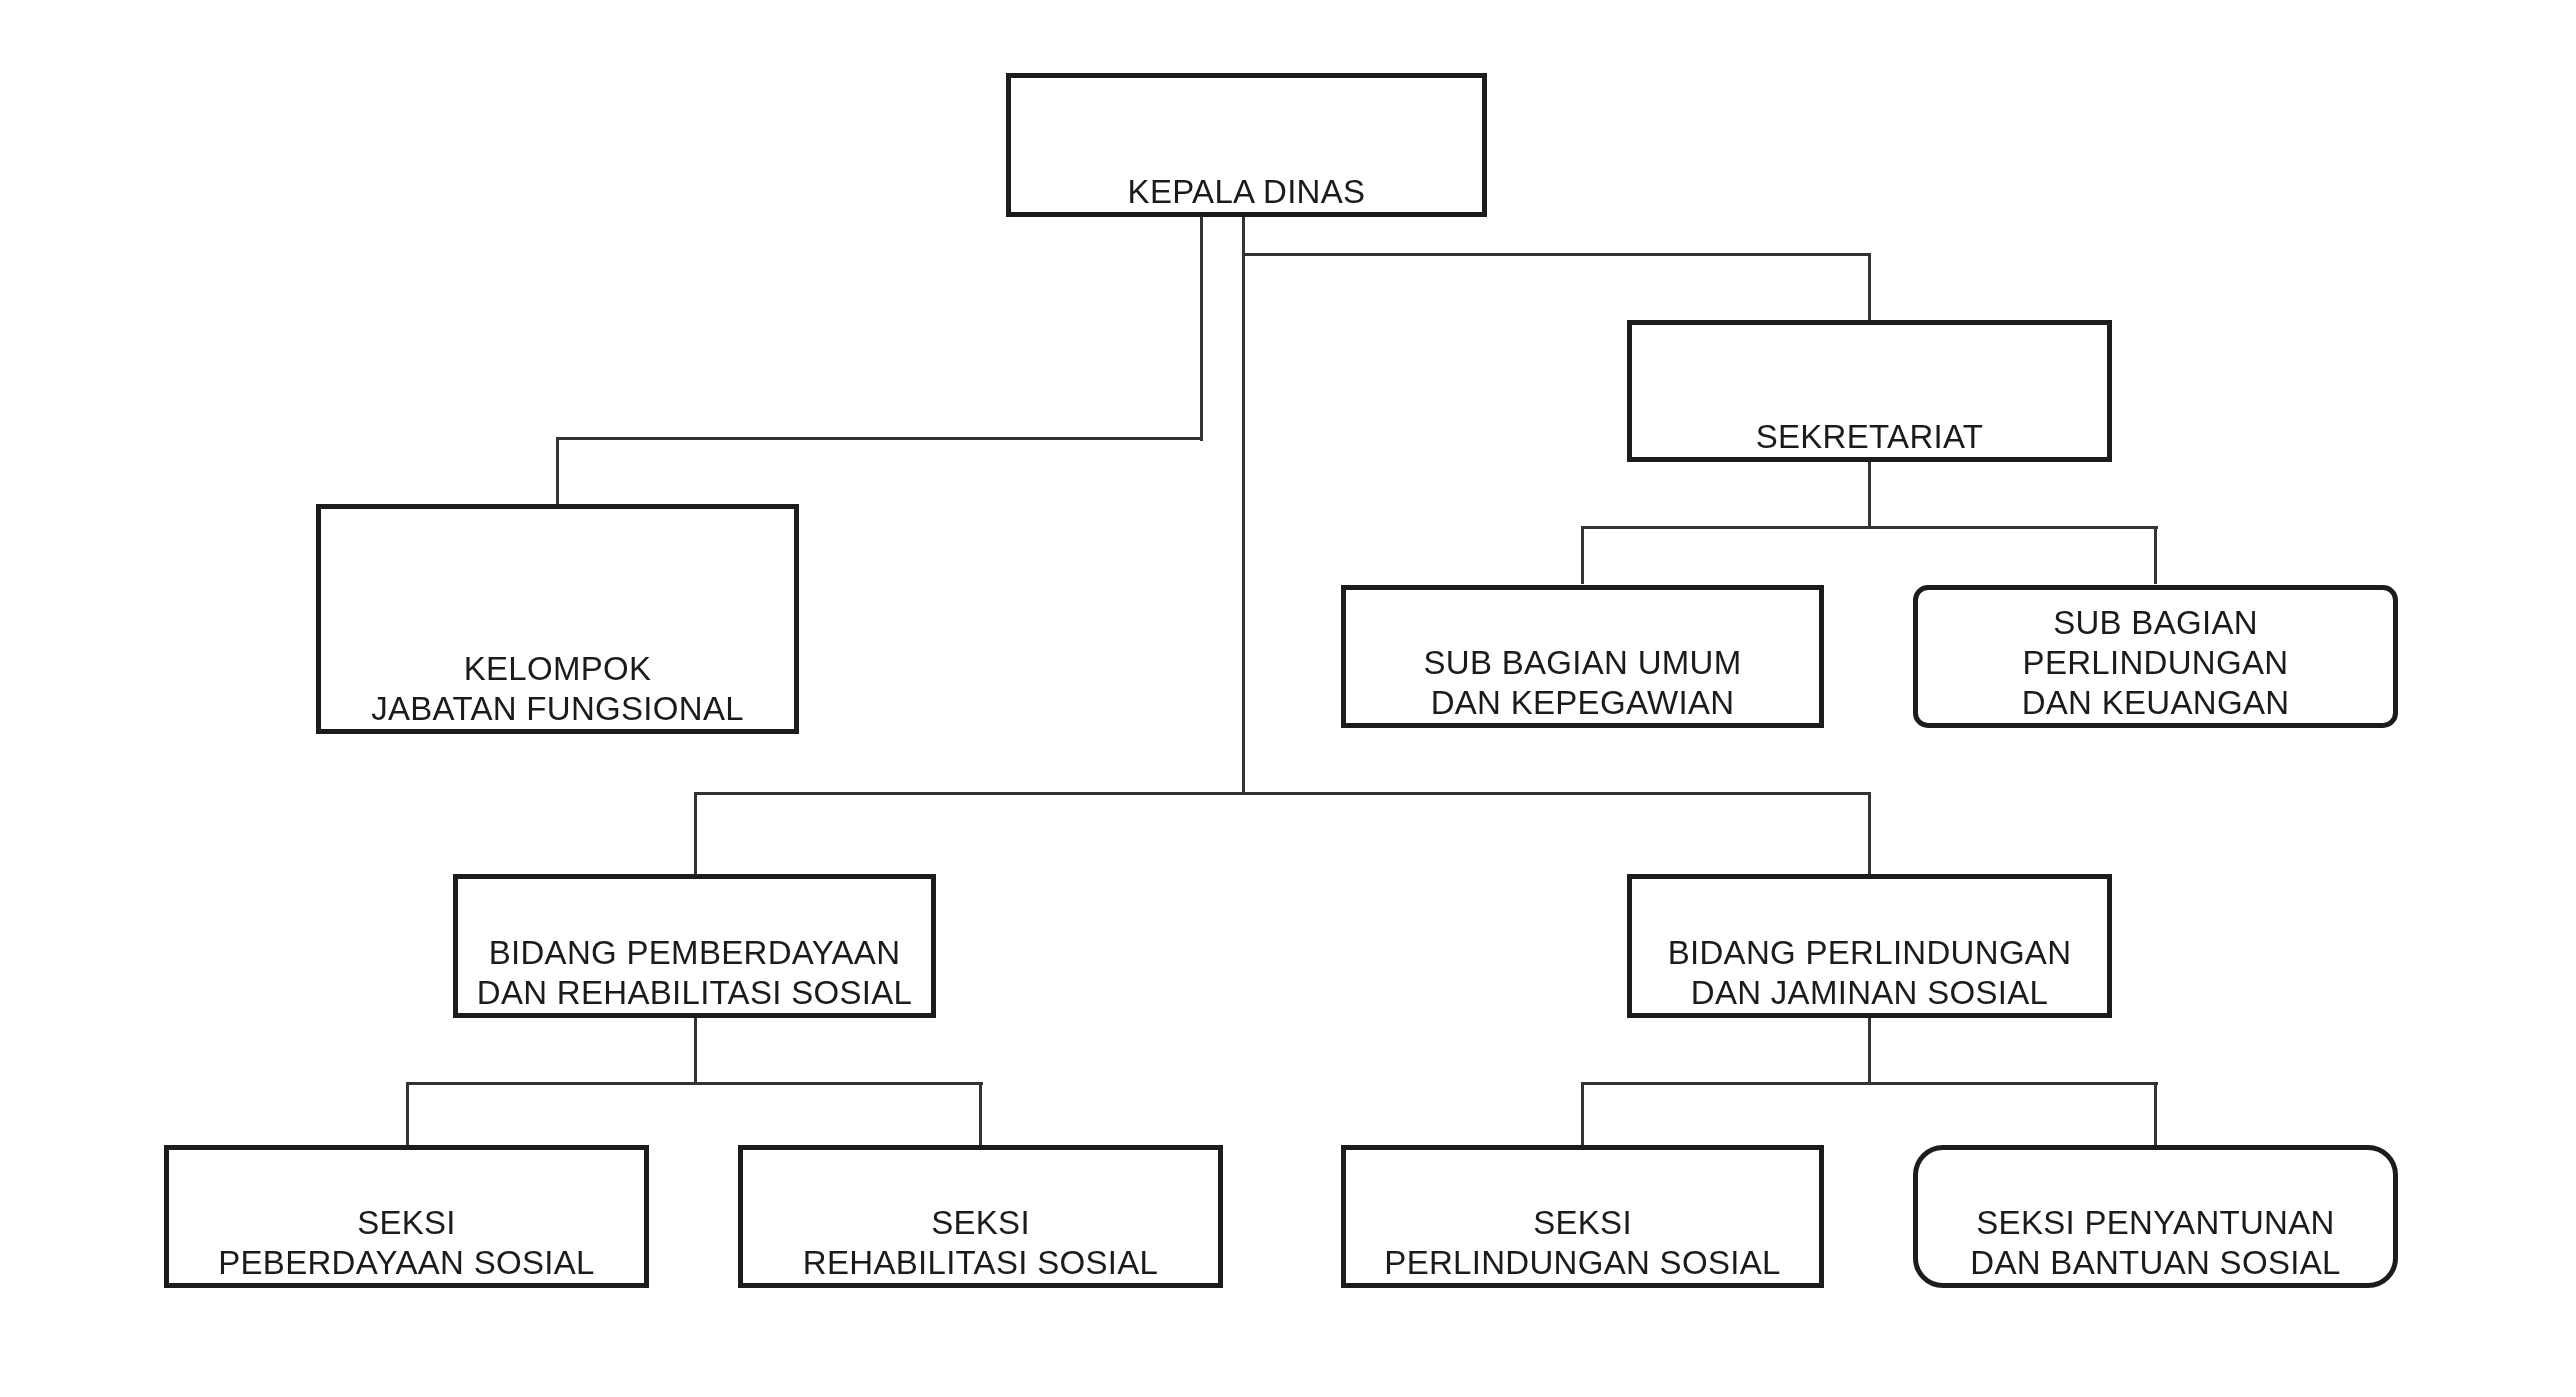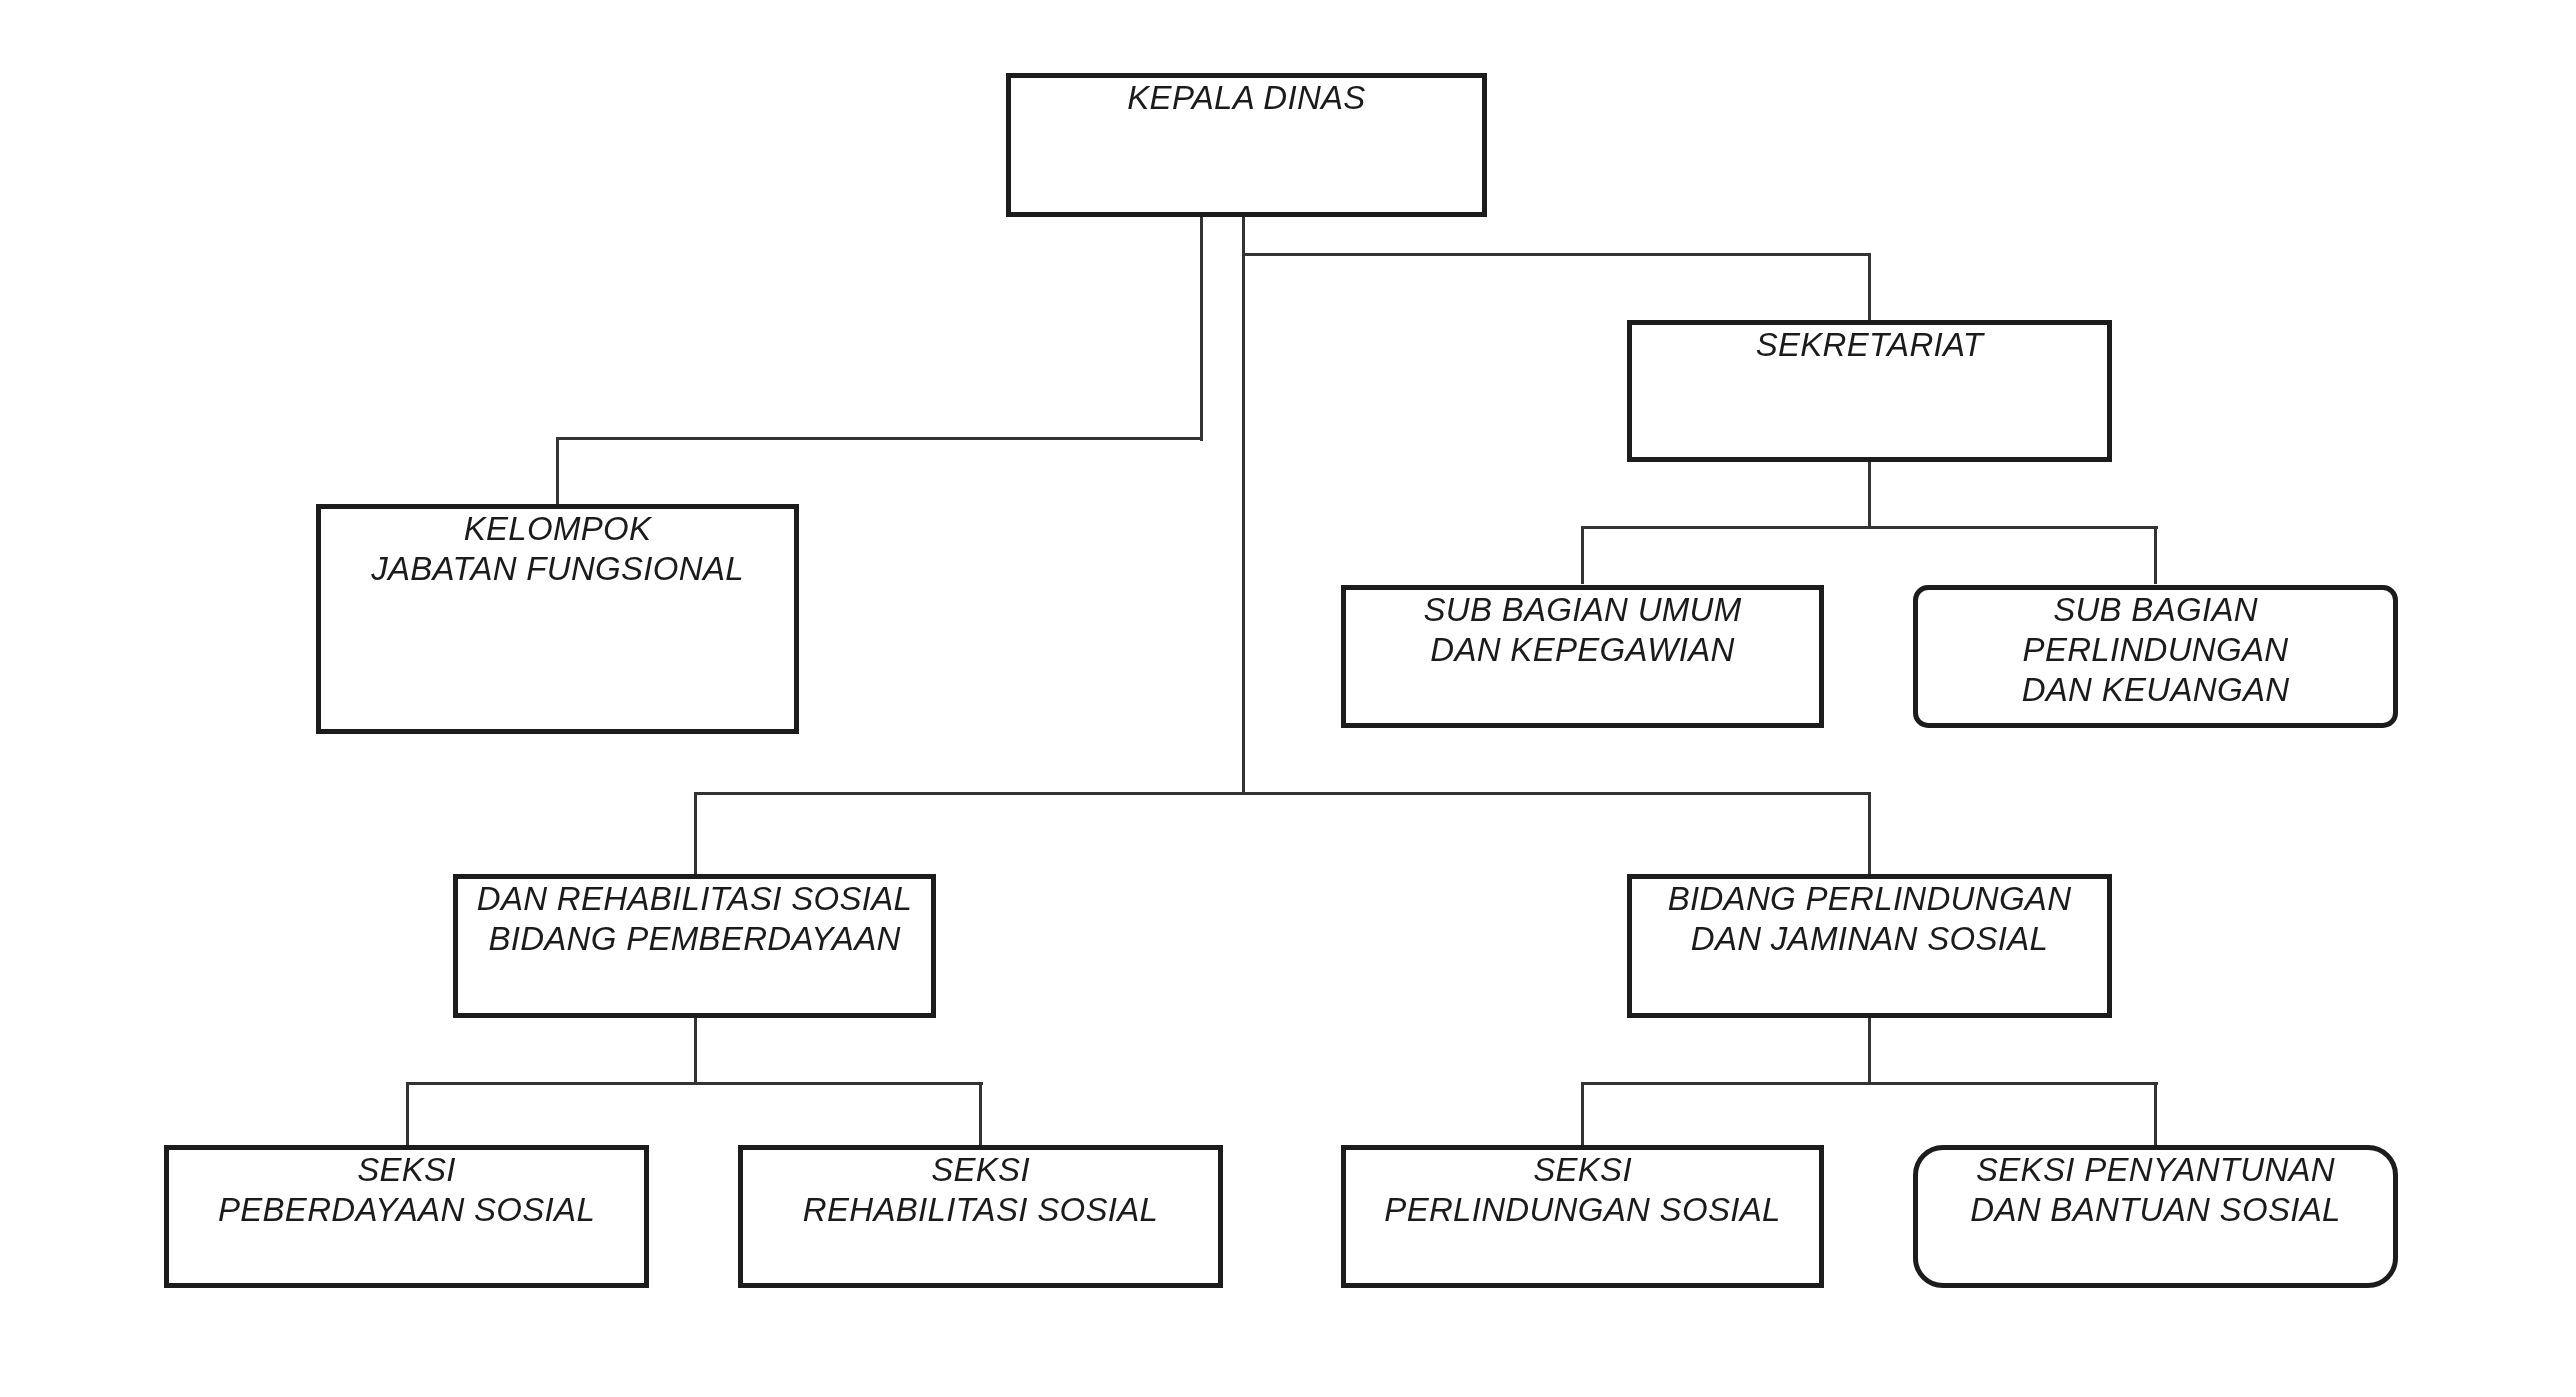--- a/index.html
+++ b/index.html
@@ -16,25 +16,24 @@
     height: 1397px;
     background: #ffffff;
     font-family: "Liberation Sans", "DejaVu Sans", sans-serif;
   }
   .node {
     position: absolute;
     box-sizing: border-box;
     background: #ffffff;
     border: 5.4px solid #1c1c1c;
     display: flex;
-    align-items: flex-start;
+    align-items: flex-end;
     justify-content: center;
     text-align: center;
     z-index: 2;
-    font-style: italic;
   }
   .label {
     color: #1b1b1b;
     font-size: 33px;
     line-height: 40px;
     letter-spacing: 0.3px;
     white-space: nowrap;
   }
   .label .ln { display: block; }
   .cline {
@@ -135,22 +134,22 @@
   <div class="node pos-sub-perencanaan">
     <div class="label">
       <span class="ln">SUB BAGIAN</span>
       <span class="ln">PERLINDUNGAN</span>
       <span class="ln">DAN KEUANGAN</span>
     </div>
   </div>
 
   <div class="node pos-bidang-pemb">
     <div class="label">
+      <span class="ln">BIDANG PEMBERDAYAAN</span>
       <span class="ln">DAN REHABILITASI SOSIAL</span>
-      <span class="ln">BIDANG PEMBERDAYAAN</span>
     </div>
   </div>
 
   <div class="node pos-bidang-perl">
     <div class="label">
       <span class="ln">BIDANG PERLINDUNGAN</span>
       <span class="ln">DAN JAMINAN SOSIAL</span>
     </div>
   </div>
 

